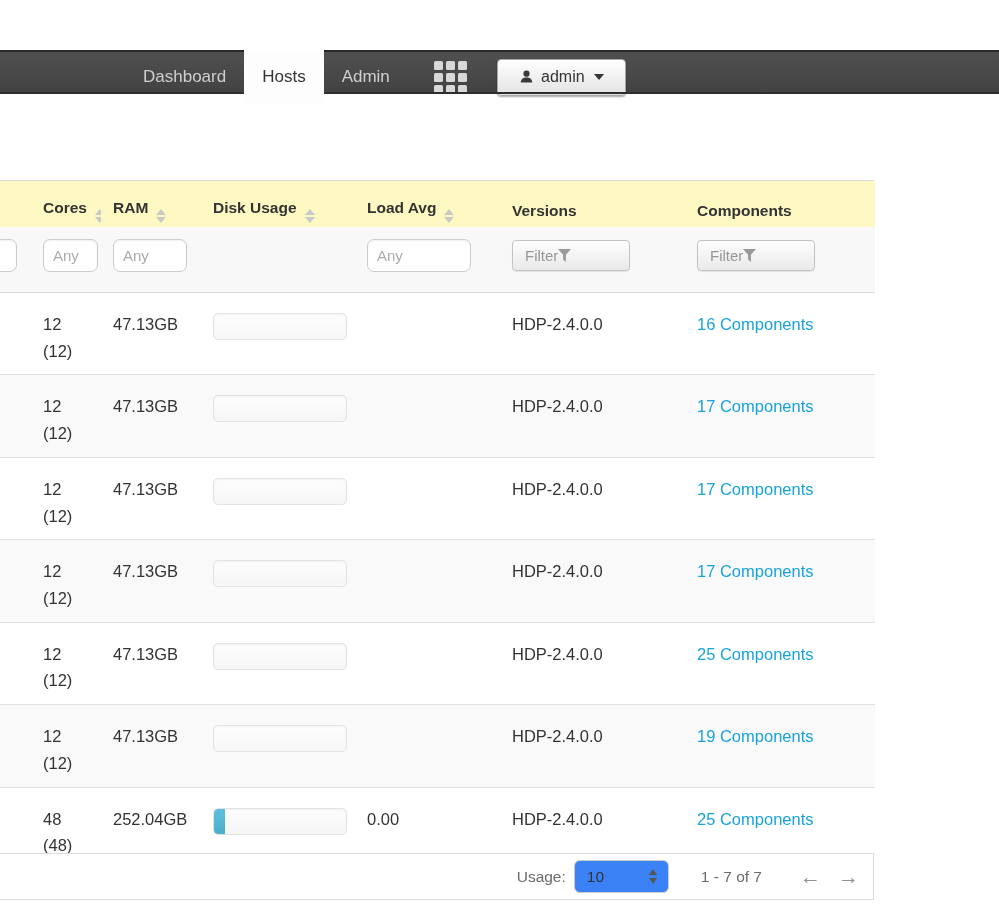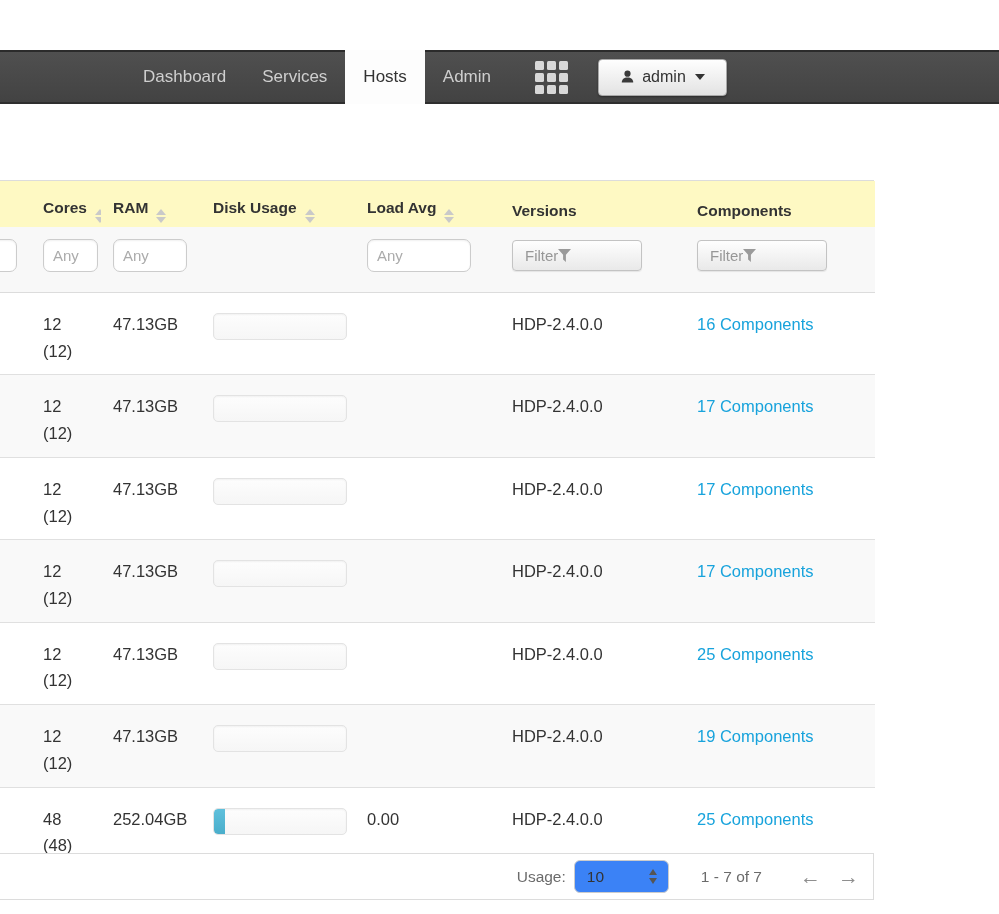--- a/index.html
+++ b/index.html
@@ -1,20 +1,20 @@
 <!DOCTYPE html>
 <html><head>
 <meta charset="utf-8">
 <style>
   * { margin:0; padding:0; box-sizing:border-box; }
   html,body { width:999px; height:914px; background:#fff; overflow:hidden;
               font-family:"Liberation Sans", sans-serif; position:relative; }
 
   
-  .navbar { position:absolute; left:0; top:50px; width:999px; height:54px;
+  .navbar { position:absolute; left:0; top:50px; width:999px; height:44px;
             background:linear-gradient(#505050,#424242); }
   .navbar::before { content:""; position:absolute; top:0; left:0; right:0; height:2px; background:#2b2b2b; }
   .navbar::after  { content:""; position:absolute; bottom:0; left:0; right:0; height:2px; background:#2e2e2e; }
   .nav-row { position:relative; display:flex; height:54px; align-items:stretch; margin-left:125px; }
   .nav-item { display:flex; align-items:center; padding:0 18px; color:#cfcfcf;
               font-size:17px; cursor:pointer; white-space:nowrap; }
   .nav-item.active { background:#fdfdfd; color:#333; position:relative; z-index:3; }
   .nav-tools { display:flex; align-items:center; margin-left:26px; }
   .grid-icon { display:grid; grid-template-columns:repeat(3,9px); grid-gap:3px; cursor:pointer; }
   .grid-icon i { width:9px; height:9px; background:#d8d8d8; border-radius:1.5px; display:block; }
@@ -35,21 +35,21 @@
   .sort { display:inline-flex; flex-direction:column; margin-left:8px; vertical-align:-2px; }
   .sort i { display:block; width:0; height:0; border-left:5px solid transparent; border-right:5px solid transparent; }
   .sort .up   { border-bottom:6px solid #c9c9c9; margin-bottom:2px; }
   .sort .down { border-top:6px solid #c9c9c9; }
   .filter-row td { background:#f8f8f8; padding:12px 6px 20px 12px; border-bottom:1px solid #dcdcdc; }
   .f-input { height:33px; border:1px solid #ccc; border-radius:7px; background:#fff;
              font-family:"Liberation Sans",sans-serif; font-size:15px; color:#555;
              padding:0 9px; box-shadow:inset 0 1px 2px rgba(0,0,0,.06); outline:none; }
   .f-input::placeholder { color:#ababab; opacity:1; }
   .fi-cut { width:45px; } .fi-cores { width:55px; } .fi-ram { width:74px; } .fi-load { width:104px; }
-  .filter-btn { width:130px; height:31px; border:1px solid #c3c3c3; border-radius:4px;
+  .filter-btn { width:118px; height:31px; border:1px solid #c3c3c3; border-radius:4px;
                 background:linear-gradient(#fefefe,#e9e9e9); color:#979797; font-size:15px;
                 font-family:"Liberation Sans",sans-serif; display:flex; align-items:center;
                 padding:0 12px; cursor:pointer; box-shadow:0 1px 1px rgba(0,0,0,.08); }
   tbody tr { border-top:1px solid #e0e0e0; background:#fff; }
   tbody tr:first-child { border-top:none; }
   tbody tr.striped { background:#f9f9f9; }
   tbody td { height:77px; vertical-align:top; padding:18px 6px 10px 12px;
              font-size:16.5px; color:#333; line-height:1.62; }
   .bar { width:134px; height:27px; border:1px solid #e3e3e3; border-radius:5px;
          background:linear-gradient(#fdfdfd,#f6f6f6); box-shadow:inset 0 1px 2px rgba(0,0,0,.05);
@@ -71,21 +71,20 @@
   .range { margin-left:32px; }
   .pg-arrows { display:flex; gap:17px; margin-left:38px; }
   .pg-arrows span { font-size:21px; font-weight:bold; color:#8f8f8f; line-height:1; cursor:pointer; }
 </style>
 </head>
 <body>
 
 <div class="navbar">
   <div class="nav-row">
     <div class="nav-item">Dashboard</div>
-    <div class="nav-item">Services</div>
     <div class="nav-item active">Hosts</div>
     <div class="nav-item">Admin</div>
 
     <div class="nav-tools">
       <div class="grid-icon">
         <i></i>
           <i></i>
           <i></i>
           <i></i>
           <i></i>

